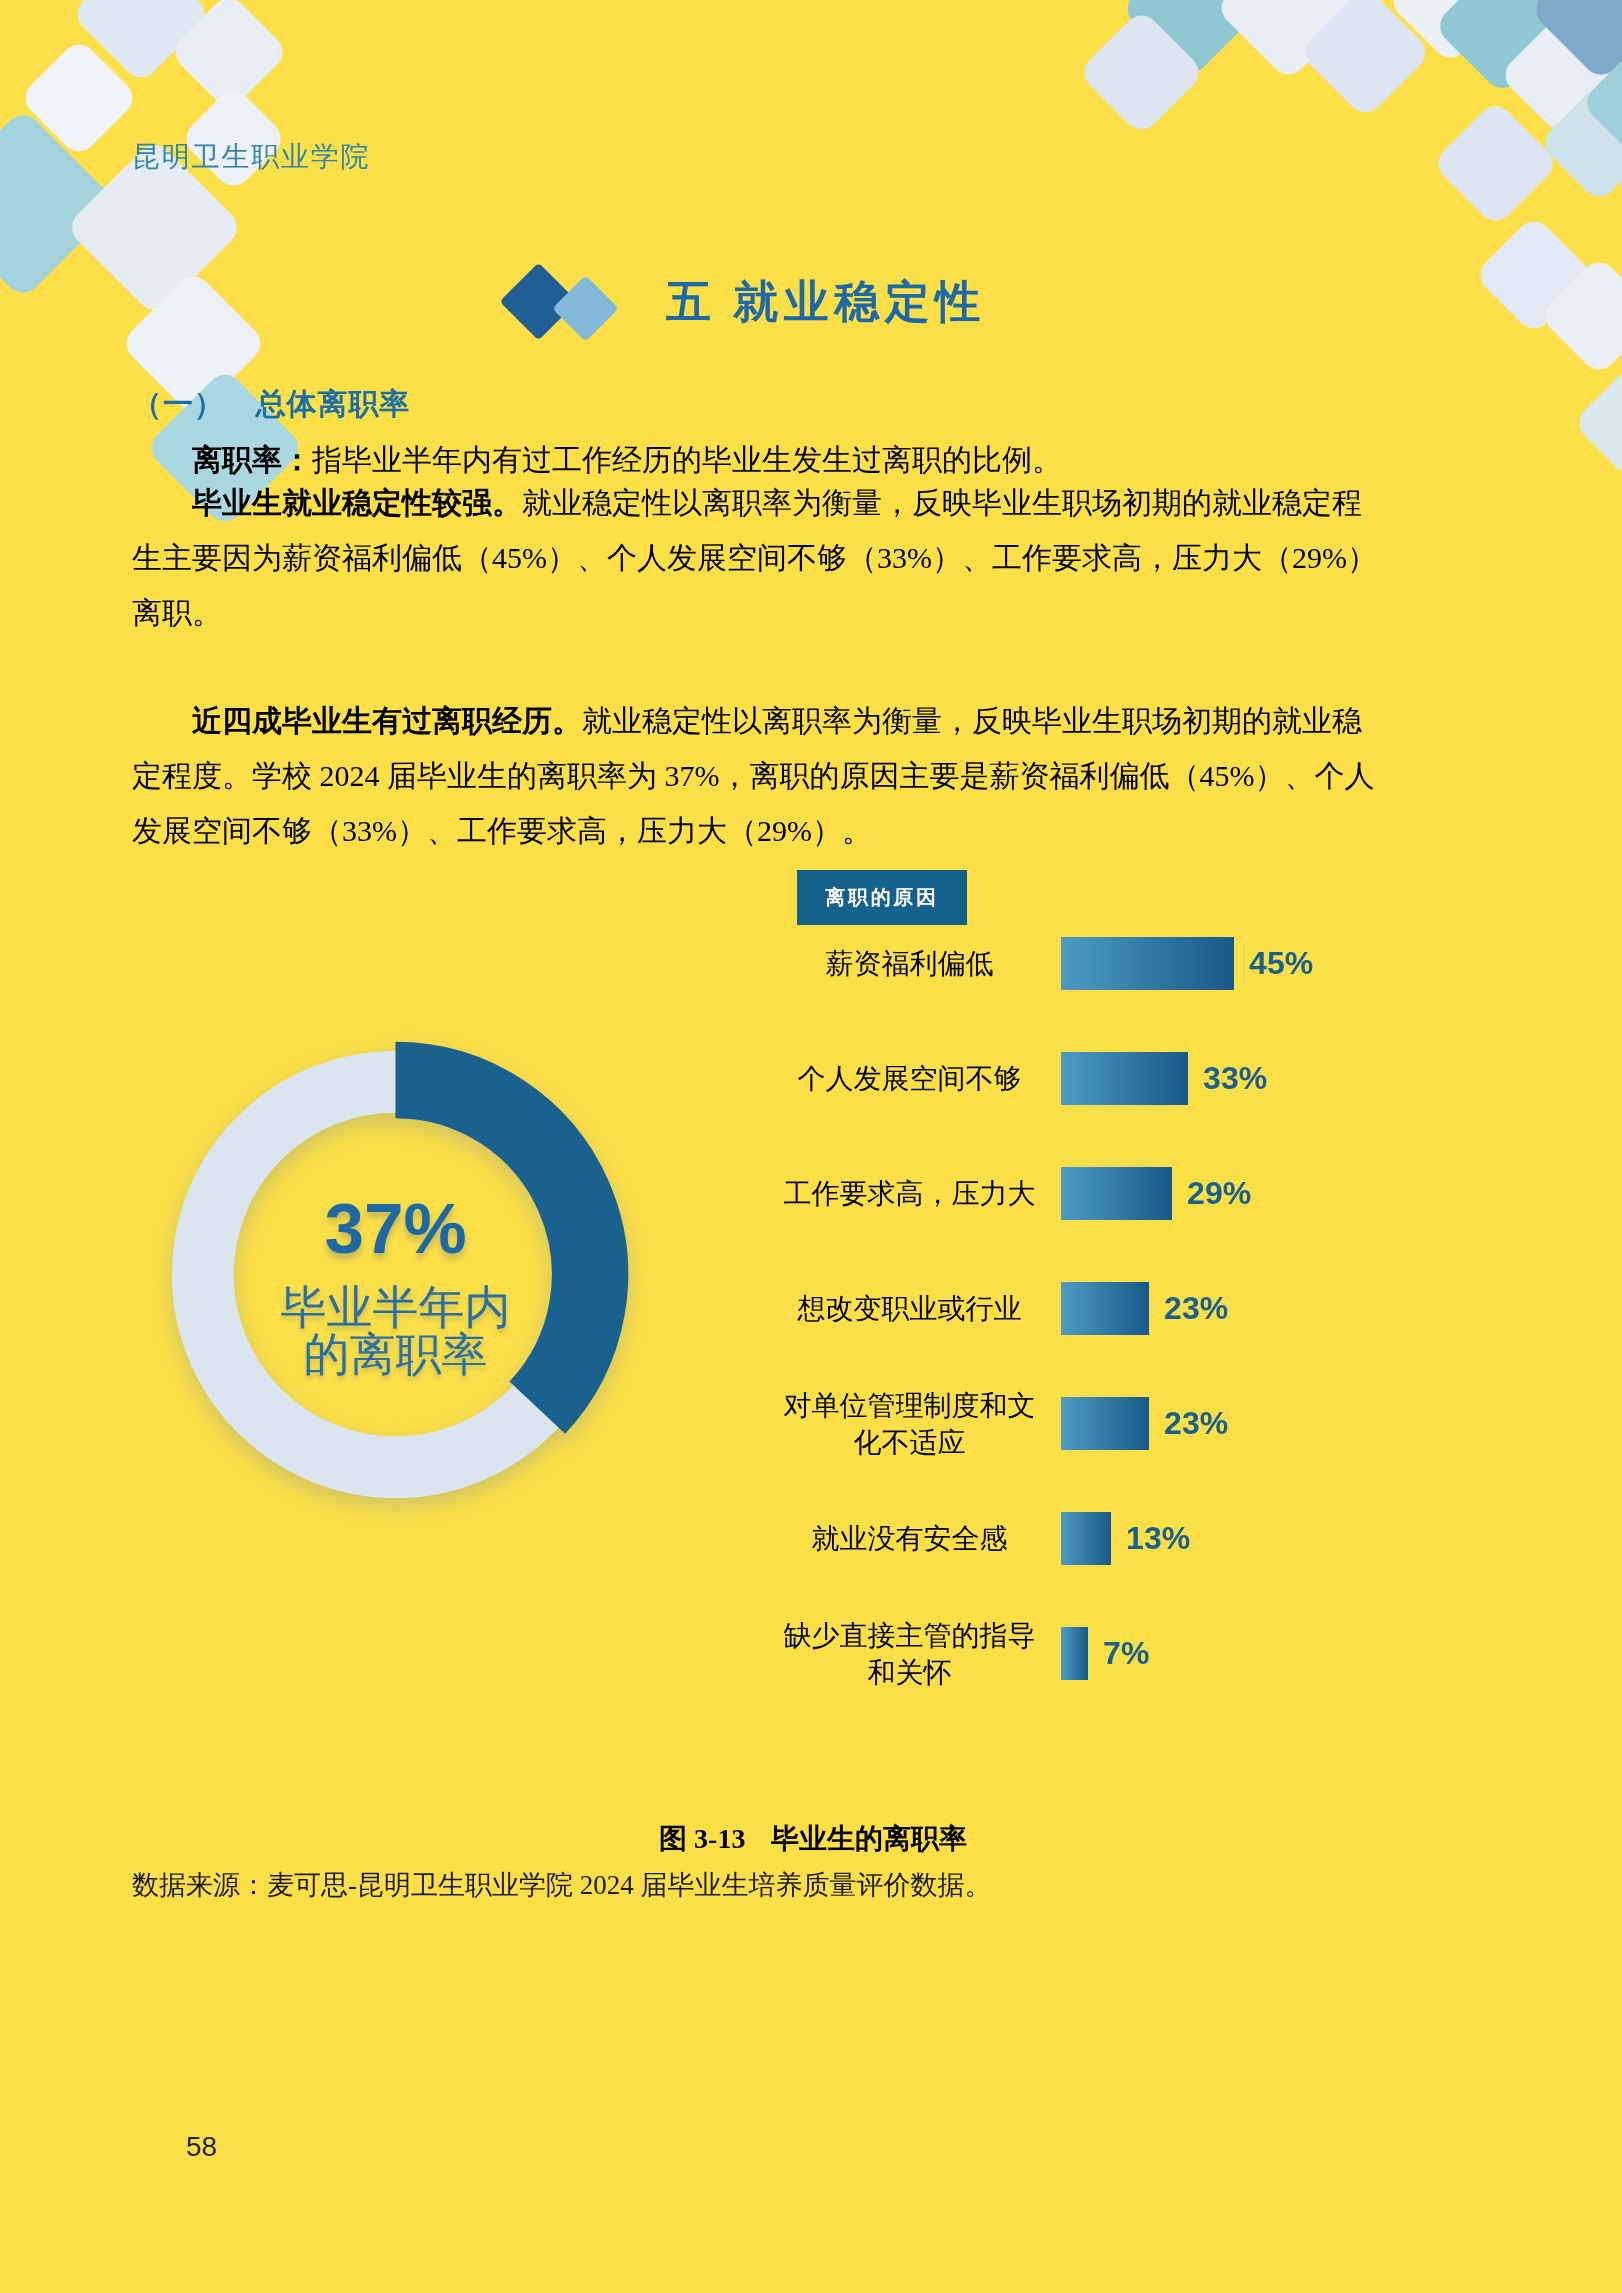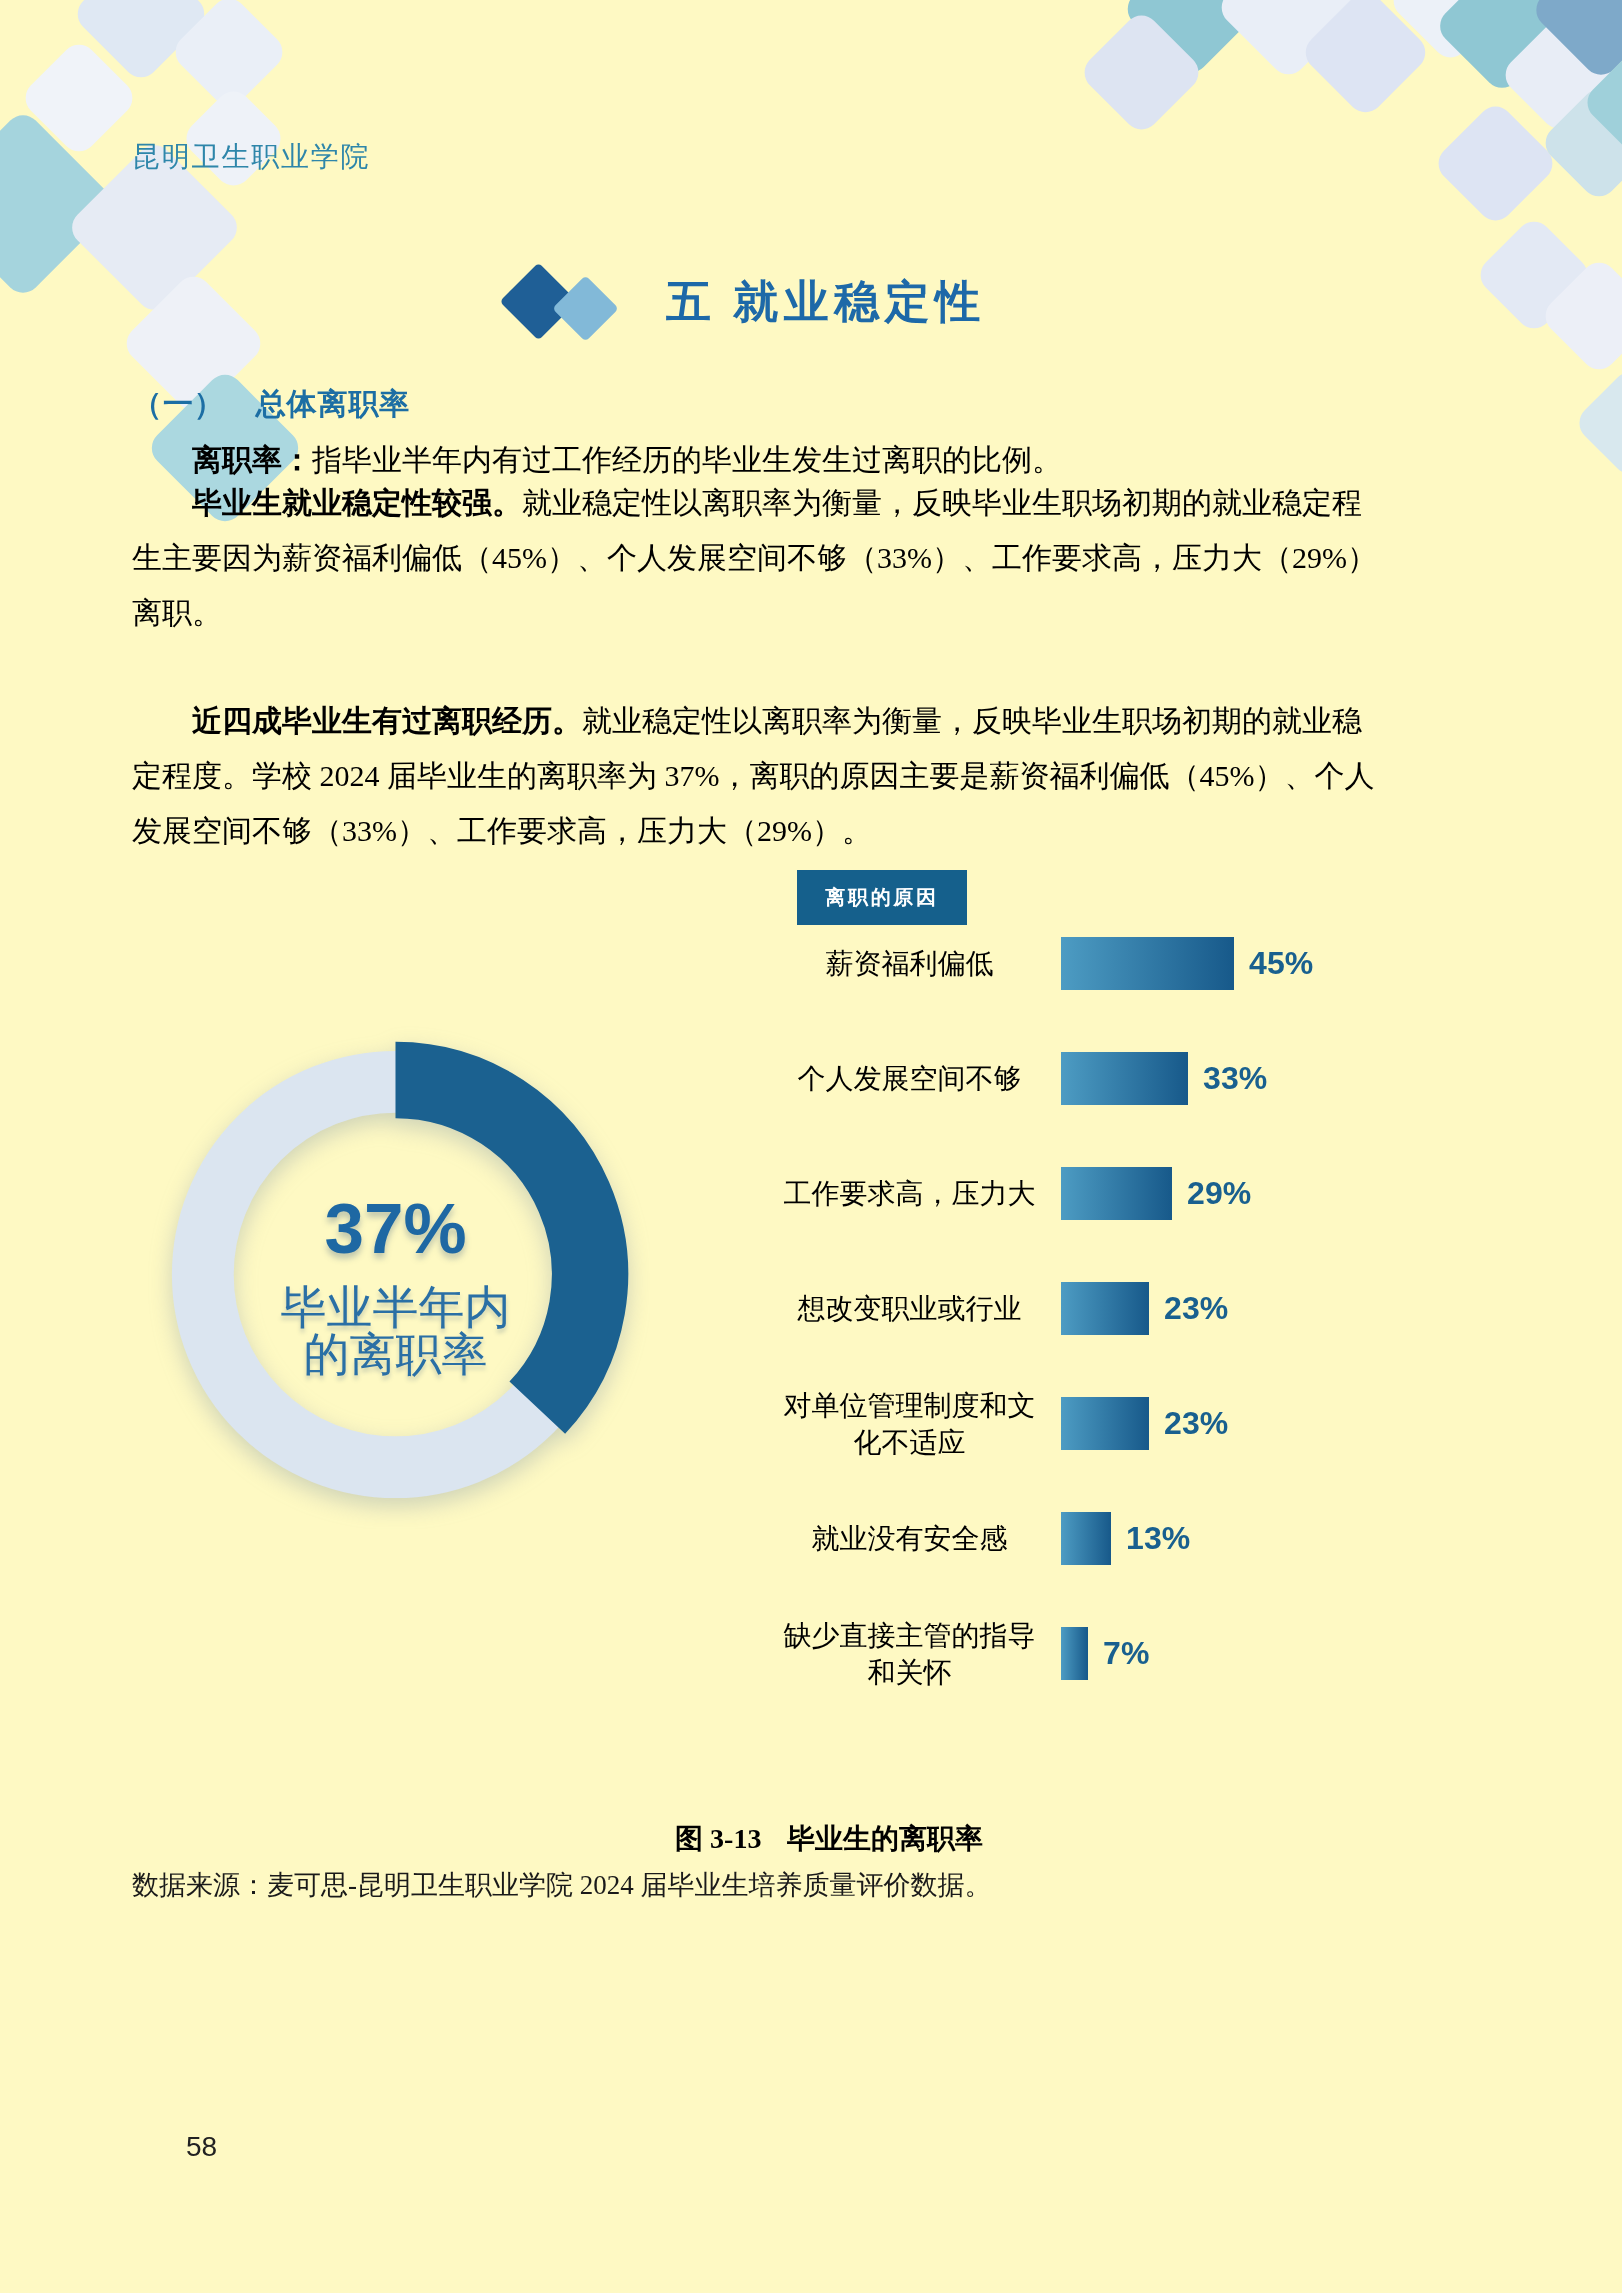--- a/index.html
+++ b/index.html
@@ -1,17 +1,17 @@
 <!DOCTYPE html>
 <html style="font-size:14.5px"><head>
 <meta charset="utf-8">
 <style>
   html,body { margin:0; padding:0; background:#ffffff; }
   .page {
-    position:relative; width:1623px; height:2294px; background:#fef9c3;
+    position:relative; width:1623px; height:2294px; background:#fde047;
     overflow:hidden; font-family:"Liberation Serif", serif; color:#000;
   }
   
   .deco { position:absolute; inset:0; pointer-events:none; }
   .dm { position:absolute; transform:rotate(45deg); border-radius:18px; }
 
   .school-name {
     position:absolute; left:132px; top:138px; font-size:28px;
     letter-spacing:1.8px; color:#2e86aa;
   }
@@ -65,21 +65,21 @@
     width:255px; text-align:center; font-size:28px; line-height:37px; color:#000;
   }
   .bar-track { margin-left:23.6px; flex:1; display:flex; align-items:center; }
   .bar-fill { height:53px; background:linear-gradient(90deg,#4d9cc3,#17598a); }
   .bar-pct {
     margin-left:15.5px; font-family:"Liberation Sans", sans-serif; font-weight:bold;
     font-size:32px; color:#19608f;
   }
 
   .figure-caption {
-    position:absolute; left:148px; top:1820px; width:1362px; text-align:center;
+    position:absolute; left:132px; top:1820px; width:1362px; text-align:center;
     font-size:28px; font-weight:bold; color:#000;
   }
   .figure-caption .cap-gap { display:inline-block; width:25.5px; }
 
   .source-note { position:absolute; left:132px; top:1867px; font-size:27px; color:#1a1a1a; }
 
   .page-number {
     position:absolute; left:186px; top:2131px; font-size:28px; color:#222;
     font-family:"Liberation Sans", sans-serif;
   }

